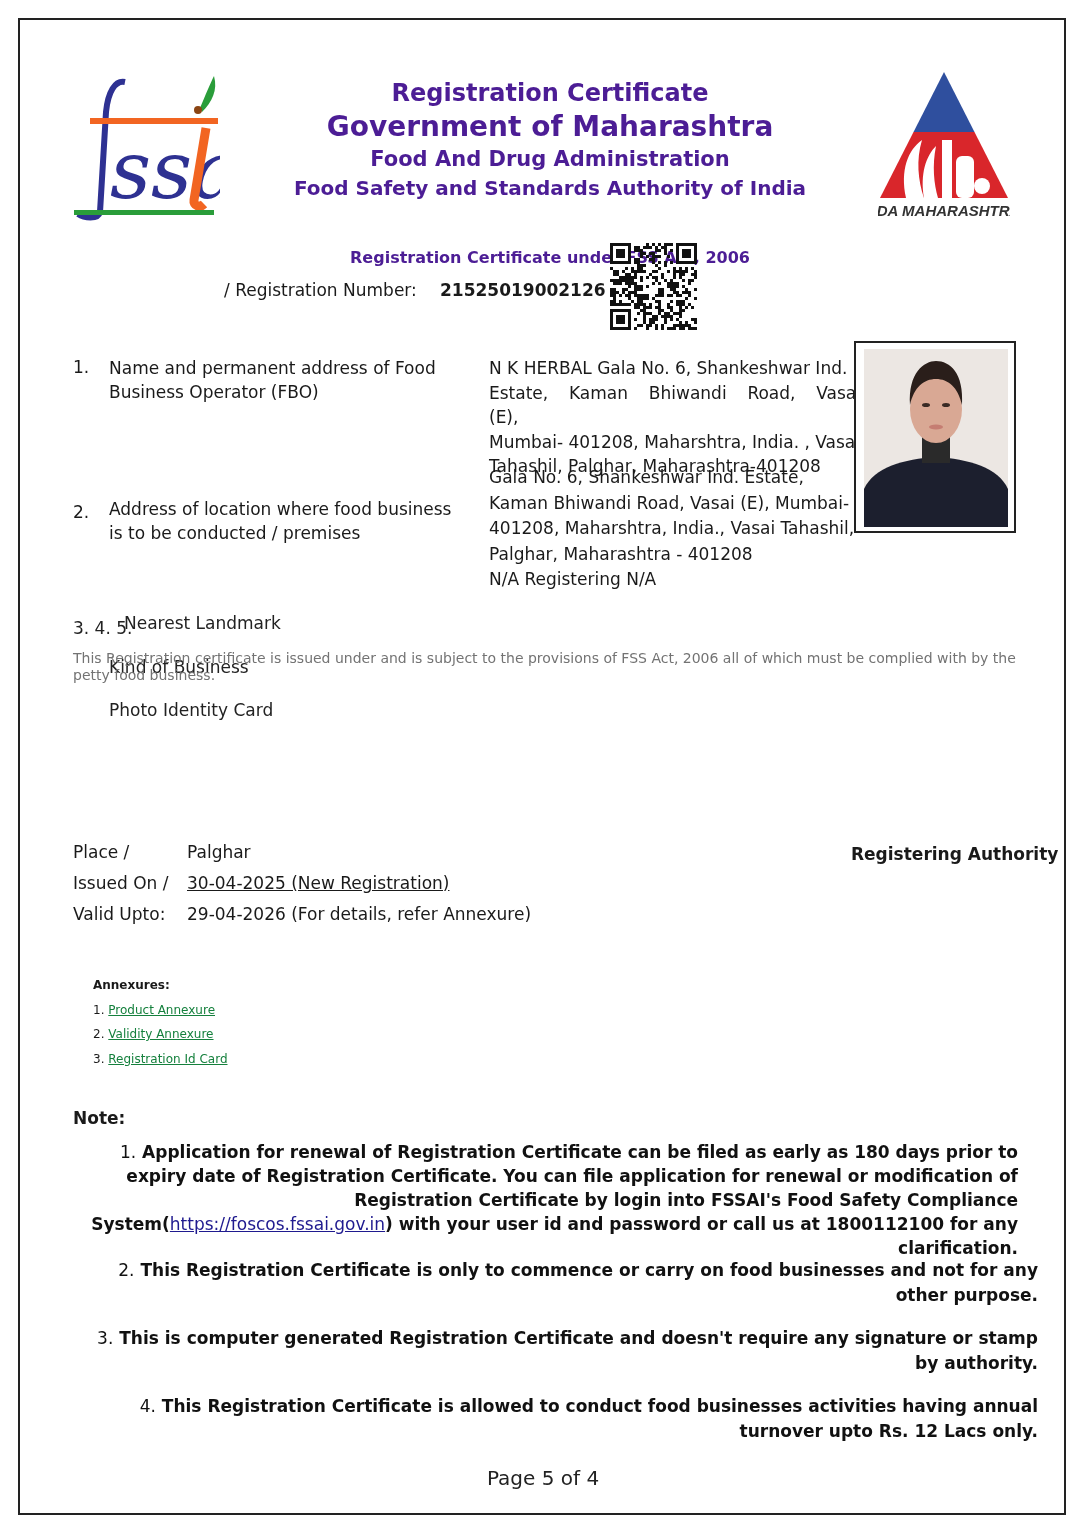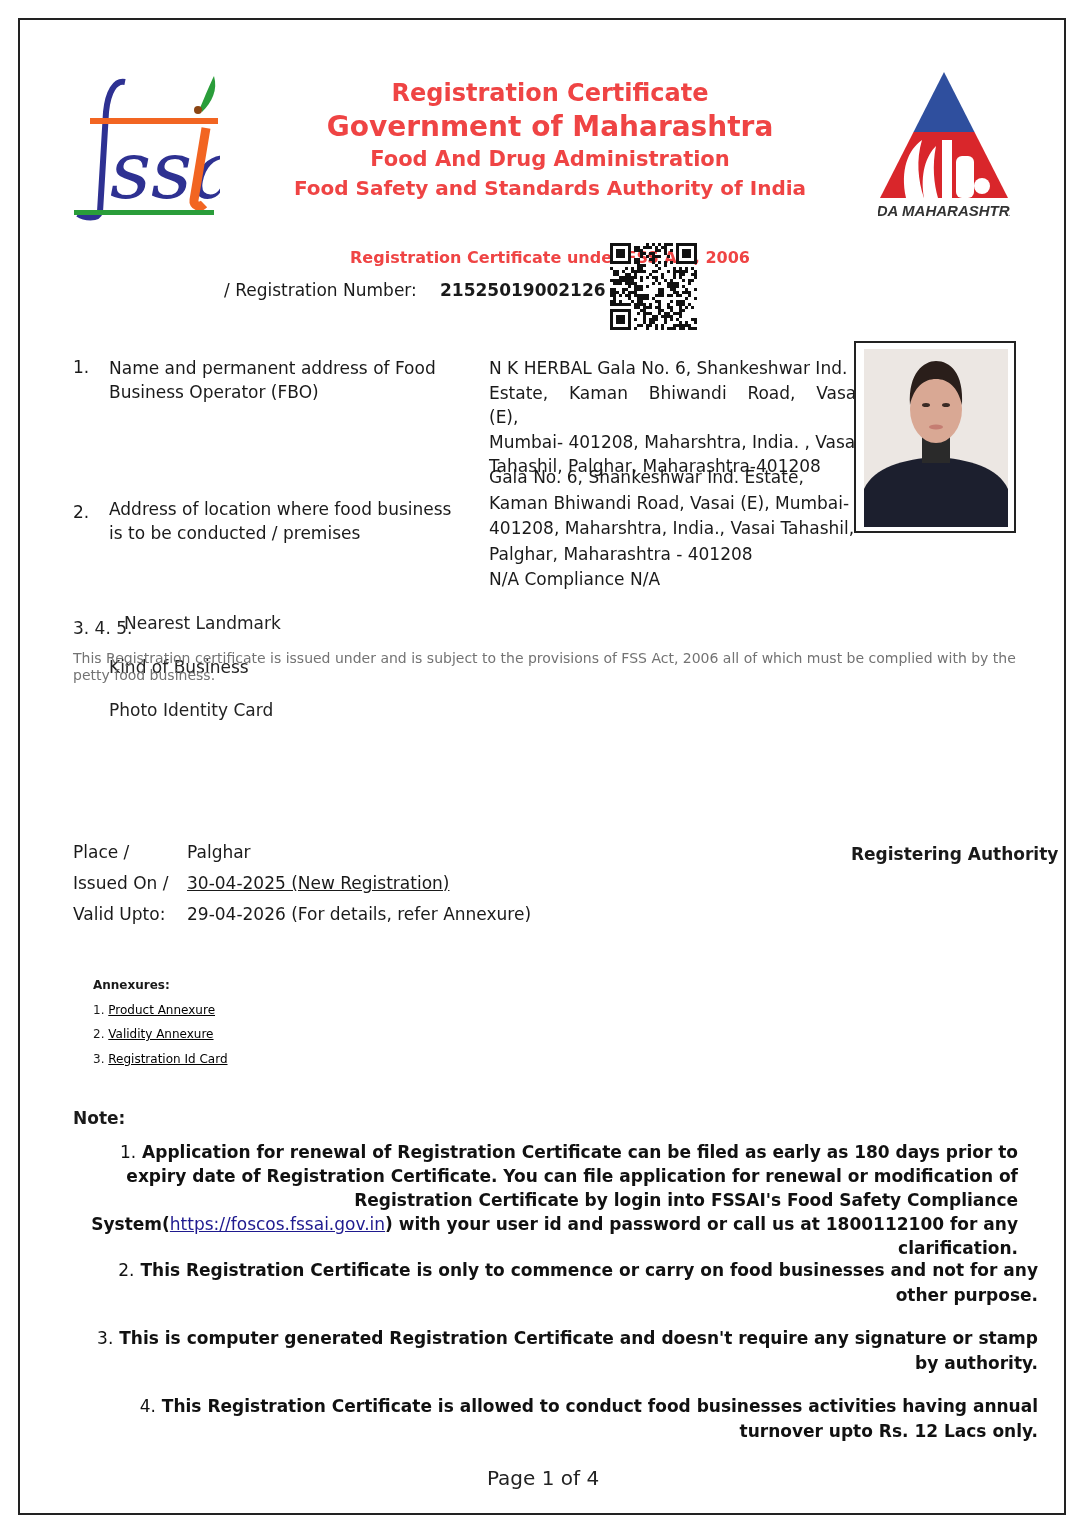--- a/index.html
+++ b/index.html
@@ -1,38 +1,38 @@
 <!DOCTYPE html>
 <html><head>
 <meta charset="utf-8">
 <style>
   html, body { margin:0; padding:0; background:#ffffff; }
   body { width:1086px; height:1536px; position:relative; font-family:"DejaVu Sans", sans-serif; color:#1a1a1a; overflow:hidden; }
   .frame { position:absolute; left:18px; top:18px; width:1048px; height:1497px; border:2px solid #222; box-sizing:border-box; }
   .abs { position:absolute; }
-  .title-block { position:absolute; left:290px; top:76px; width:520px; text-align:center; font-weight:bold; color:#ef4444; }
+  .title-block { position:absolute; left:290px; top:76px; width:520px; text-align:center; font-weight:bold; color:#4c1d95; }
   .t1 { font-size:24px; line-height:34px; }
   .t2 { font-size:28px; line-height:34px; }
   .t3 { font-size:21px; line-height:30px; }
   .t4 { font-size:20px; line-height:29px; }
   .t5 { font-size:16px; line-height:29px;margin-top:40px; }
   .reg-label { left:224px; top:280px; font-size:17px; }
   .reg-num { left:440px; top:280px; font-size:17px; font-weight:bold; }
   .item { font-size:17px; line-height:24px; }
   .num { font-size:17px; }
   .addr { font-size:17px; line-height:24.5px; }
   .justify { text-align:justify; text-align-last:left; }
   .photo-box { left:854px; top:341px; width:162px; height:192px; border:2px solid #222; box-sizing:border-box; background:#fff; }
   .photo { position:absolute; left:8px; top:6px; width:144px; height:178px; background:linear-gradient(#efeae6, #e9e4e0); overflow:hidden; }
   .disclaimer { left:73px; top:650px; width:945px; font-size:14px; line-height:17px; color:#737373; }
   .overlap { color:#222; }
   .meta { font-size:17px; }
   .auth { left:820px; top:844px; font-size:17px; font-weight:bold;margin-left:31px; }
   .annex { left:93px; top:973px; font-size:12px; line-height:24.5px; }
-  .annex a { color:#000000; text-decoration:underline; }
+  .annex a { color:#15803d; text-decoration:underline; }
   .note-h { left:73px; top:1108px; font-size:17px; font-weight:bold; }
   .note { font-size:17px; line-height:24px; font-weight:bold; color:#111;text-align:right; }
   .note .n { font-weight:normal; }
   .note a { color:#1f1a8f; font-weight:normal; text-decoration:underline; }
   .hang { padding-left:20px; text-indent:-20px; }
   .page-no { left:0; width:1086px; top:1466px; text-align:center; font-size:20px; color:#222; }
 </style>
 </head>
 <body>
 
@@ -405,21 +405,21 @@
   <div>Tahashil, Palghar, Maharashtra-401208</div>
 </div>
 
 <div class="abs num" style="left:73px;top:502px;">2.</div>
 <div class="abs item" style="left:109px;top:497px;width:360px;">Address of location where food business is to be conducted / premises</div>
 <div class="abs addr" style="left:489px;top:465px;width:372px;line-height:25.5px;">
   <div>Gala No. 6, Shankeshwar Ind. Estate,</div>
   <div>Kaman Bhiwandi Road, Vasai (E), Mumbai-</div>
   <div>401208, Maharshtra, India., Vasai Tahashil,</div>
   <div>Palghar, Maharashtra - 401208</div>
-  <div>N/A Compliance N/A</div>
+  <div>N/A Registering N/A</div>
 </div>
 
 <div class="abs photo-box">
   <div class="photo">
     <svg width="144" height="178" viewBox="0 0 144 178">
       <rect width="144" height="178" fill="#ece7e3"></rect>
       <path d="M0 178 L0 140 C10 118 40 110 72 108 C104 110 134 118 144 140 L144 178 Z" fill="#1c1f2e"></path>
       <rect x="58" y="86" width="28" height="28" fill="#2a2a2a"></rect>
       <ellipse cx="72" cy="60" rx="26" ry="34" fill="#d9a894"></ellipse>
       <path d="M46 56 C44 24 60 12 72 12 C86 12 100 24 98 56 C94 38 84 30 72 30 C60 30 50 38 46 56 Z" fill="#2a1e1a"></path>
@@ -460,13 +460,13 @@
 <div class="abs note hang" style="left:73px;top:1258px;width:945px;line-height:25px;">
   <span class="n">2.</span> <span>This Registration Certificate is only to commence or carry on food businesses and not for any other purpose.</span>
 </div>
 <div class="abs note hang" style="left:73px;top:1326px;width:945px;line-height:25px;">
   <span class="n">3.</span> <span>This is computer generated Registration Certificate and doesn't require any signature or stamp by authority.</span>
 </div>
 <div class="abs note hang" style="left:73px;top:1394px;width:945px;line-height:25px;">
   <span class="n">4.</span> <span>This Registration Certificate is allowed to conduct food businesses activities having annual turnover upto Rs. 12 Lacs only.</span>
 </div>
 
-<div class="abs page-no">Page 1 of 4</div>
+<div class="abs page-no">Page 5 of 4</div>
 
 </body></html>

